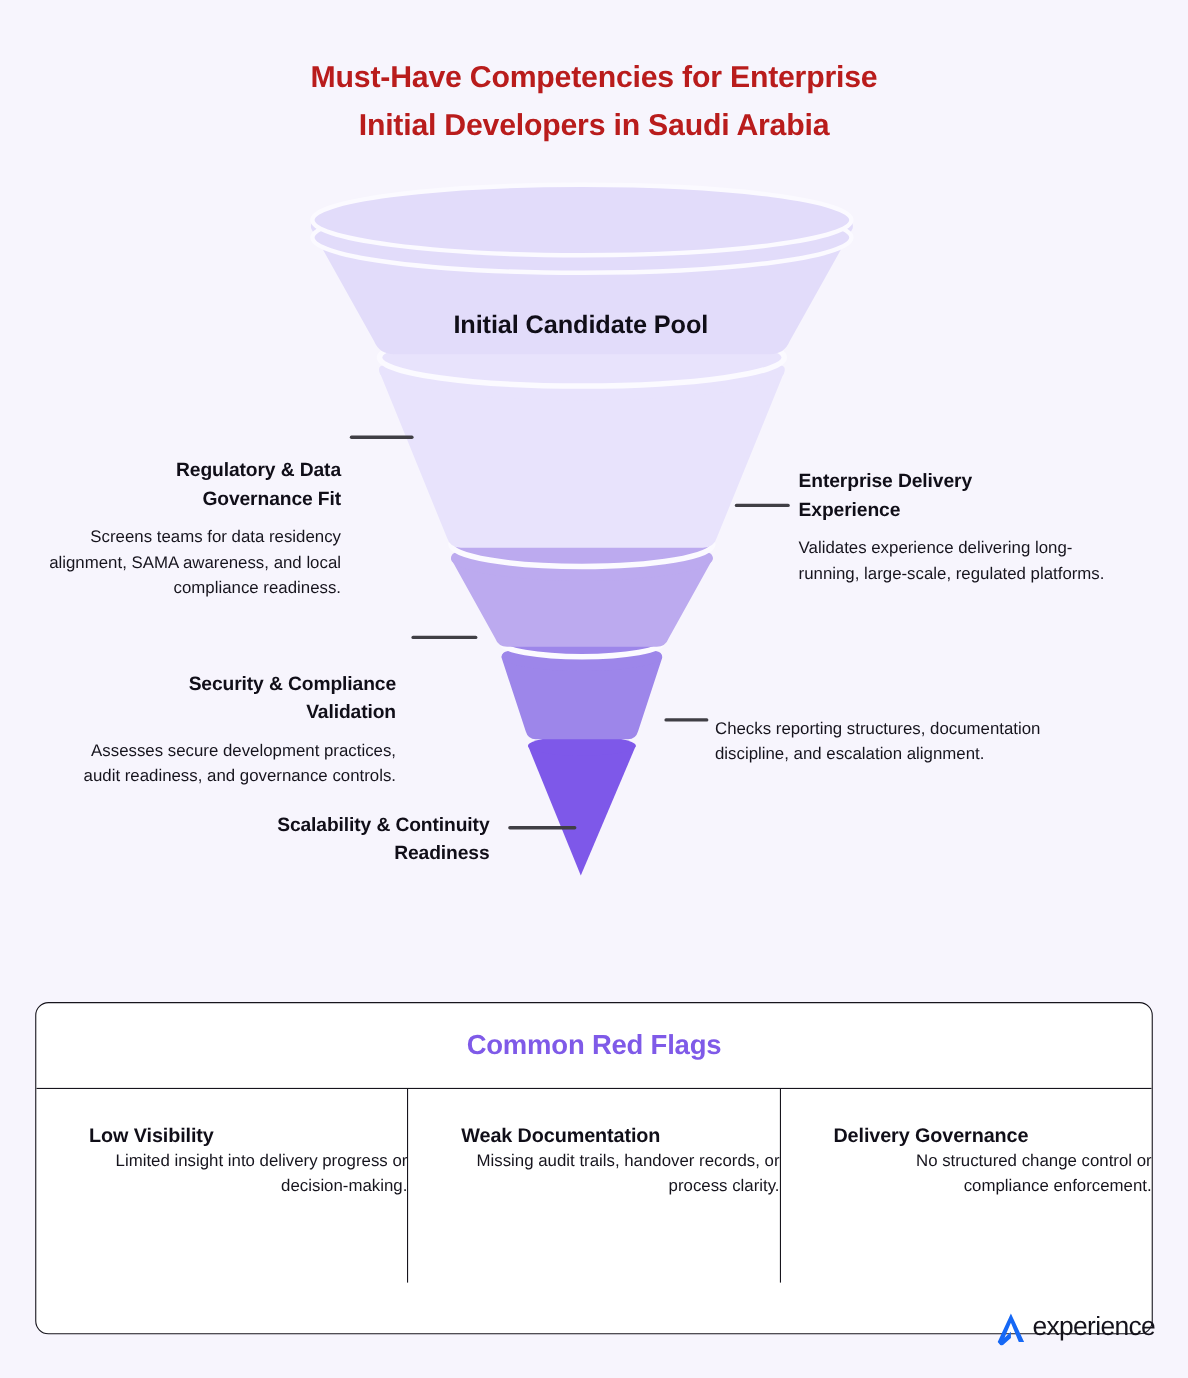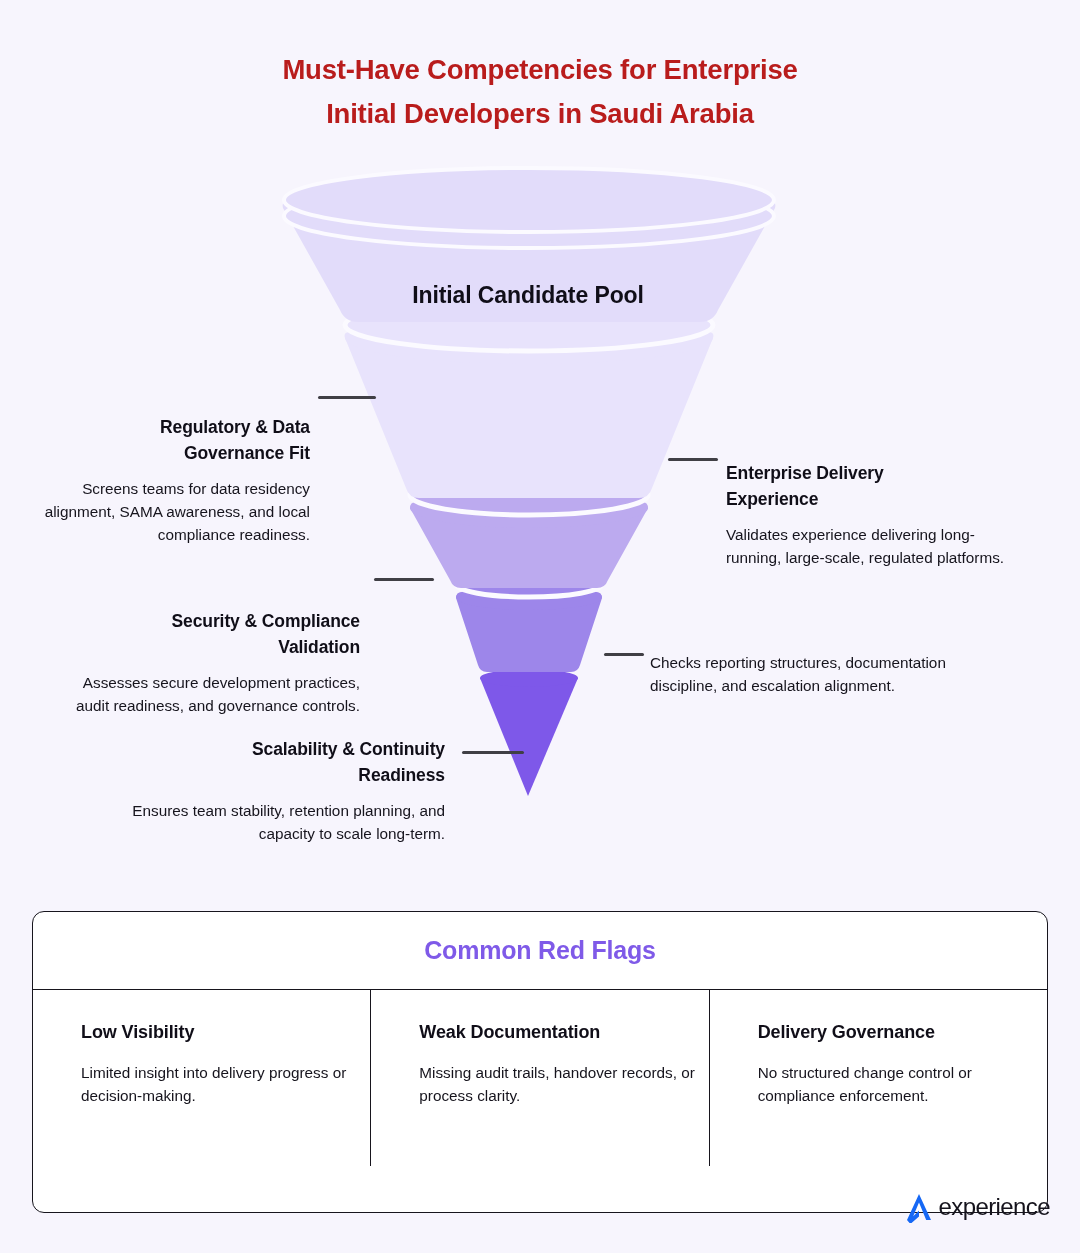--- a/index.html
+++ b/index.html
@@ -43,21 +43,21 @@
   .callout p{
     margin-top:11px;
     font-size:15.3px; line-height:23px; color:#16141d;
   }
   .callout.left{ text-align:right; }
   .callout.right{ text-align:left; }
 
   .c1{ left:20px;  top:386px; width:290px;margin-top:28px; }
   .c2{ left:50px;  top:568px; width:310px;margin-top:40px; }
   .c3{ left:130px; top:736px; width:315px; }
-  .c4{ left:726px; top:460px; width:300px; }
+  .c4{ left:726px; top:424px; width:300px; }
   .c5{ left:650px; top:640px; width:330px; }
 
   
   .conn{ position:absolute; background:#403f45; height:2.5px; border-radius:2px; }
   .conn-1{ left:318px; top:396px; width:58px; }
   .conn-2{ left:374px; top:578px; width:60px; }
   .conn-3{ left:462px; top:751px; width:62px; }
   .conn-4{ left:668px; top:458px; width:50px; }
   .conn-5{ left:604px; top:653px; width:40px; }
 
@@ -77,21 +77,21 @@
   .card-head span{
     font-size:25px; font-weight:bold; color:#7f5ae8; letter-spacing:-0.2px;
   }
   .card-body{ display:flex; height:176px; }
   .flag{
     flex:1 1 0; padding:32px 0 0 48px;
     border-right:1.4px solid #17151d;
   }
   .flag:last-child{ border-right:none; }
   .flag h4{ font-size:18px; font-weight:bold; color:#100e18; letter-spacing:-0.1px; }
-  .flag p{ margin-top:18px; font-size:15.3px; line-height:23px; color:#16141d; }
+  .flag p{ margin-top:1px; font-size:15.3px; line-height:23px; color:#16141d;text-align:right; }
 
   
   .logo{
     position:absolute; right:30px; top:1191px;
     display:flex; align-items:center; gap:4px;
   }
   .logo-text{
     font-size:24px; font-weight:500; color:#15131c; letter-spacing:-0.6px;
   }
 </style>
@@ -170,21 +170,20 @@
       <span>Validation</span>
     </h3>
     <p>Assesses secure development practices, audit readiness, and governance controls.</p>
   </div>
 
   <div class="callout left c3">
     <h3>
       <span>Scalability &amp; Continuity</span><br>
       <span>Readiness</span>
     </h3>
-    <p>Ensures team stability, retention planning, and capacity to scale long-term.</p>
   </div>
 
   <div class="callout right c4">
     <h3>
       <span>Enterprise Delivery</span><br>
       <span>Experience</span>
     </h3>
     <p>Validates experience delivering long-running, large-scale, regulated platforms.</p>
   </div>
 

